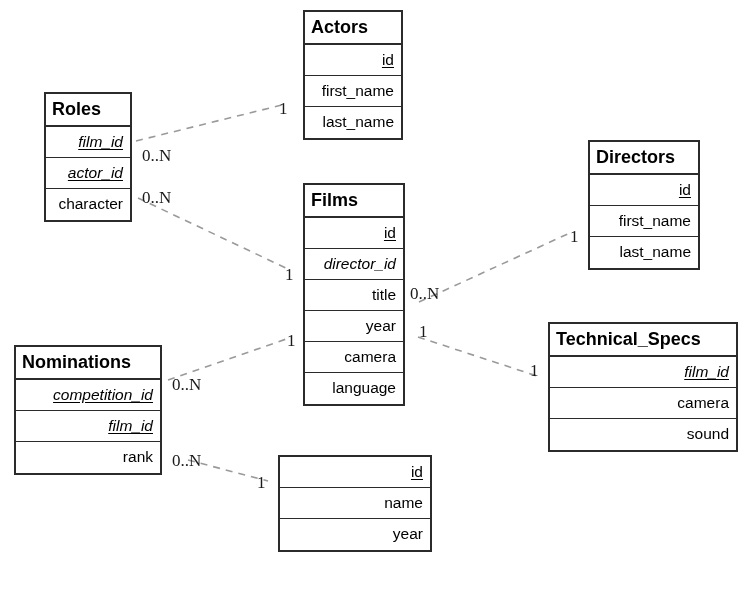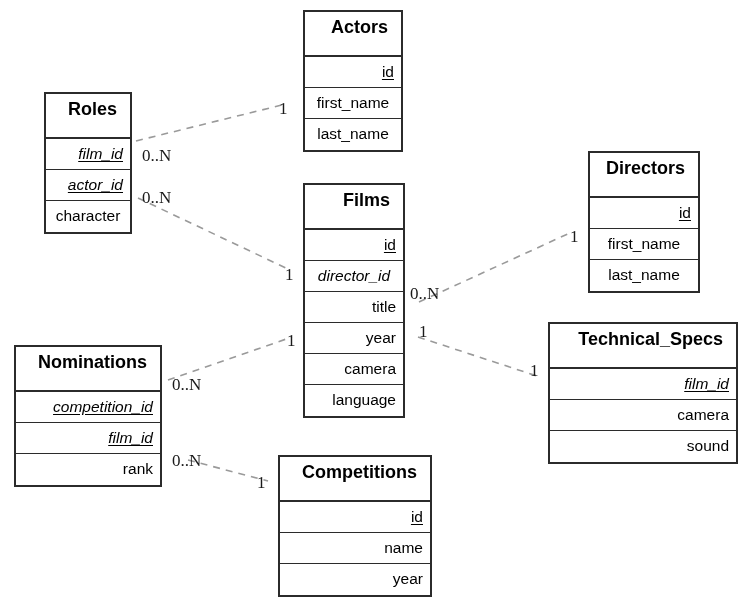--- a/index.html
+++ b/index.html
@@ -18,47 +18,47 @@
 
   
   .entity {
     position: absolute;
     box-sizing: border-box;
     border: 2px solid #2b2b2b;
     background: #ffffff;
   }
   .entity .ent-title {
     box-sizing: border-box;
-    height: 45px;
+    height: 33px;
     line-height: 31px;
-    text-align: right;
+    text-align: left;
     font-weight: bold;
     font-size: 18px;
     color: #000000;
     border-bottom: 2px solid #2b2b2b;
-    padding: 0 13px;
+    padding: 0 6px;
     white-space: nowrap;
     overflow: hidden;
   }
   .entity .attr {
     box-sizing: border-box;
     height: 31px;
     line-height: 29px;
     font-size: 15.5px;
     color: #000000;
     border-bottom: 1px solid #2b2b2b;
     padding: 0 7px;
     white-space: nowrap;
     overflow: hidden;
   }
   .entity .attr:last-child {
     border-bottom: none;
   }
   .attr.right { text-align: right; }
-  .attr.left  { text-align: center;  }
+  .attr.left  { text-align: right;  }
   .attr .nm { display: inline-block; }
   .attr.pk .nm {
     text-decoration: underline;
     text-underline-offset: 2px;
   }
   .attr.fk .nm {
     font-style: italic;
   }
 
   
@@ -115,40 +115,39 @@
       </div>
       <div class="entity" style="left: 303px; top: 183px; width: 102px;">
         <div class="ent-title">Films</div>
         <div class="attr right pk"><span class="nm">id</span></div>
         <div class="attr left fk"><span class="nm">director_id</span></div>
         <div class="attr right"><span class="nm">title</span></div>
         <div class="attr right"><span class="nm">year</span></div>
         <div class="attr right"><span class="nm">camera</span></div>
         <div class="attr right"><span class="nm">language</span></div>
       </div>
-      <div class="entity" style="left: 588px; top: 151px; width: 112px;">
+      <div class="entity" style="left: 588px; top: 140px; width: 112px;">
         <div class="ent-title">Directors</div>
         <div class="attr right pk"><span class="nm">id</span></div>
         <div class="attr left"><span class="nm">first_name</span></div>
         <div class="attr left"><span class="nm">last_name</span></div>
       </div>
       <div class="entity" style="left: 548px; top: 322px; width: 190px;">
         <div class="ent-title">Technical_Specs</div>
         <div class="attr right pk fk"><span class="nm">film_id</span></div>
         <div class="attr right"><span class="nm">camera</span></div>
         <div class="attr right"><span class="nm">sound</span></div>
       </div>
       <div class="entity" style="left: 14px; top: 345px; width: 148px;">
         <div class="ent-title">Nominations</div>
         <div class="attr right pk fk"><span class="nm">competition_id</span></div>
         <div class="attr right pk fk"><span class="nm">film_id</span></div>
         <div class="attr right"><span class="nm">rank</span></div>
       </div>
       <div class="entity" style="left: 278px; top: 455px; width: 154px;">
-        <div class="ent-title">Competitions</div>
         <div class="attr right pk"><span class="nm">id</span></div>
         <div class="attr right"><span class="nm">name</span></div>
         <div class="attr right"><span class="nm">year</span></div>
       </div>
     </div>
   <div id="cards-layer">
       <div class="card" style="left: 142px; top: 147px;">0..N</div>
       <div class="card" style="left: 279px; top: 100px;">1</div>
       <div class="card" style="left: 142px; top: 189px;">0..N</div>
       <div class="card" style="left: 285px; top: 266px;">1</div>

